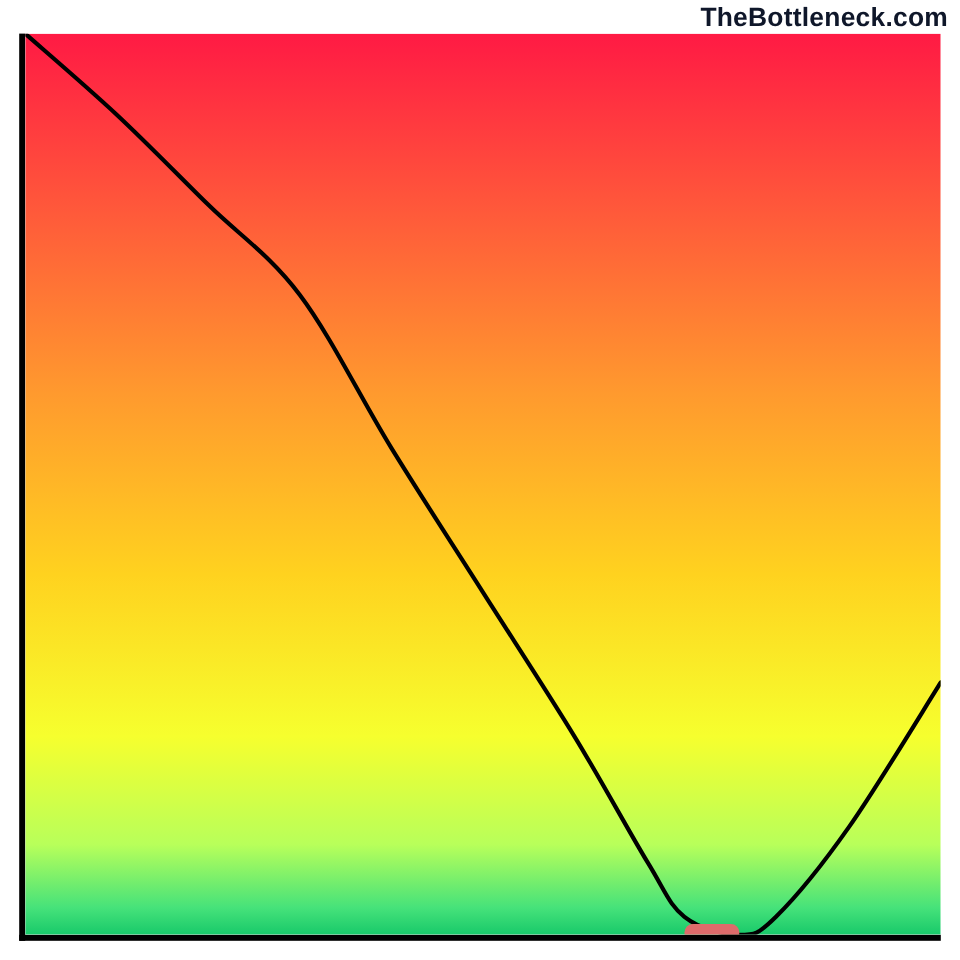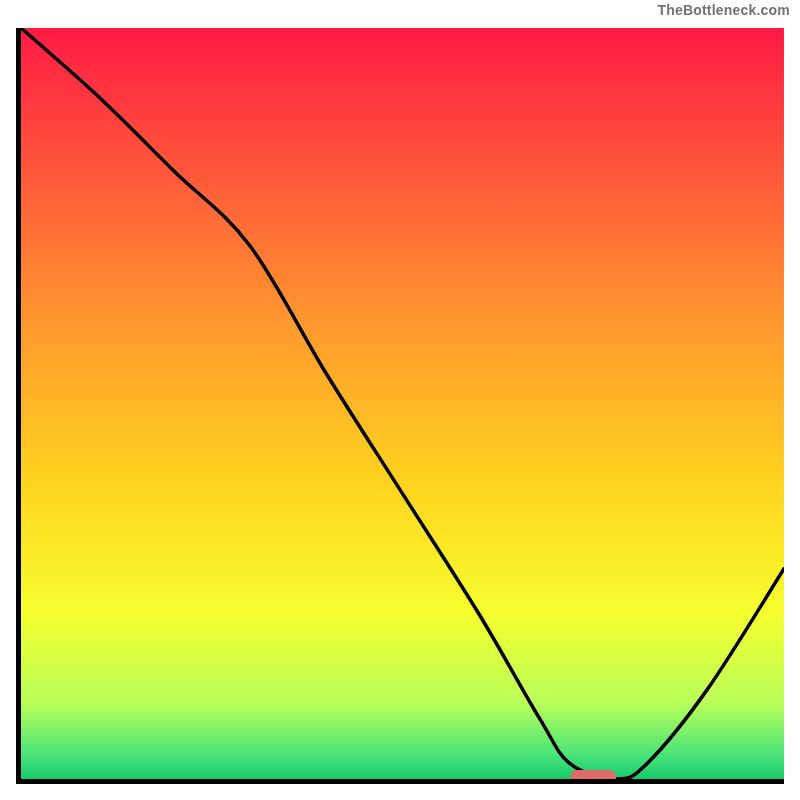--- a/index.html
+++ b/index.html
@@ -13,23 +13,23 @@
   }
   .stage {
     position: relative;
     width: 800px;
     height: 800px;
   }
   .watermark {
     position: absolute;
     top: 2px;
     right: 10px;
-    font-size: 14px;
+    font-size: 22px;
     font-weight: 600;
-    color: #737373;
+    color: #0f172a;
     letter-spacing: 0.2px;
   }
   .plot-frame {
     position: absolute;
     left: 16px;
     top: 28px;
     width: 768px;
     height: 756px;
     border: 5px solid #000;
     border-top: none;

